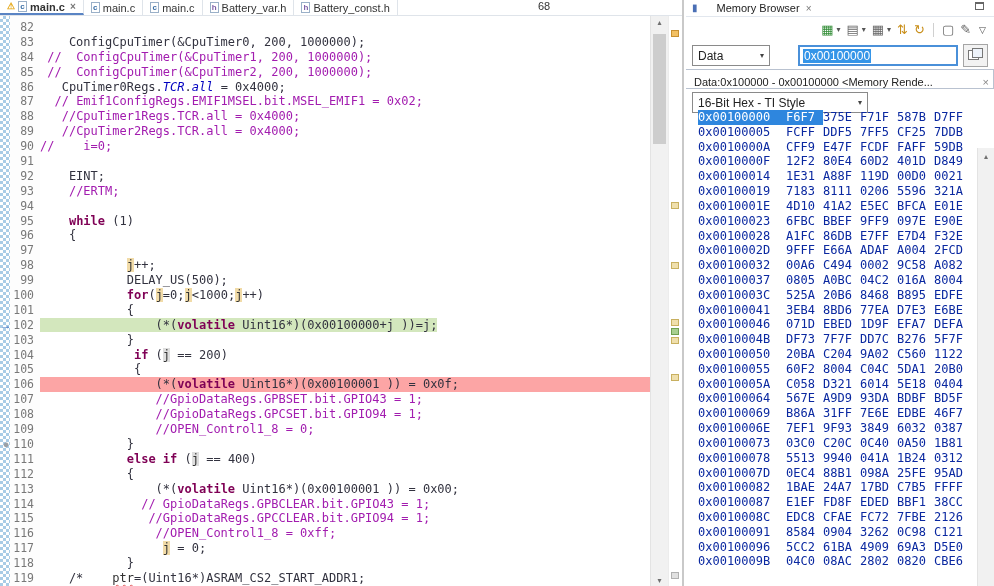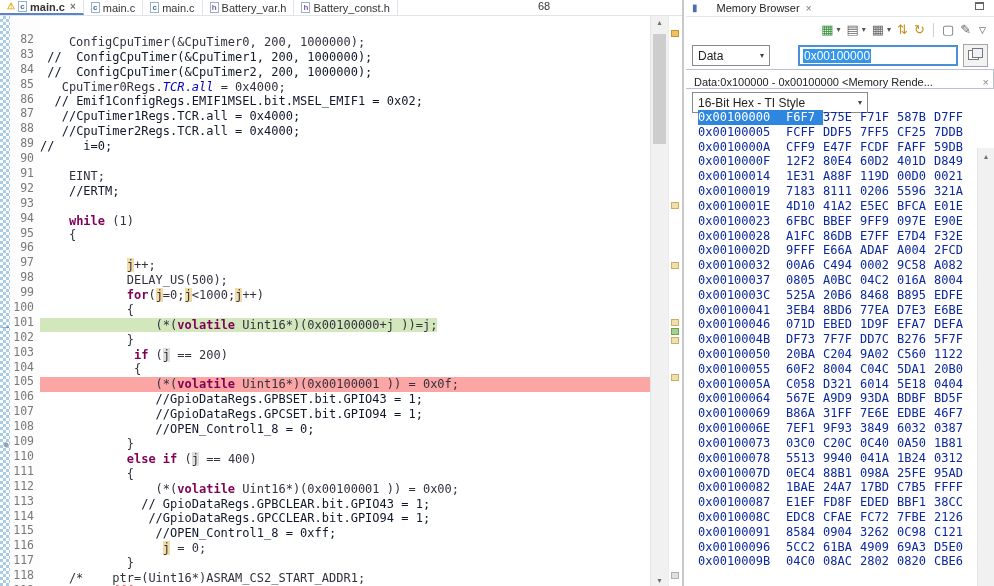--- a/index.html
+++ b/index.html
@@ -15,29 +15,29 @@
   .ficon{display:inline-block;width:9px;height:11px;border:1px solid #9ab0c8;background:#fff;
          font-size:8px;line-height:10px;text-align:center;font-weight:bold;box-sizing:border-box;}
   .ficon.c{color:#3b6ea5;} .ficon.h{color:#7a5ba5;}
   .warnicon{color:#e6a817;font-size:9px;line-height:9px;}
   .tabclose{color:#777;font-size:10px;margin-left:2px;cursor:pointer;}
   #stray{position:absolute;left:538px;top:0px;color:#333;font-size:11px;}
   #editor-body{position:relative;display:flex;height:571px;overflow:hidden;}
   #diffbar{width:10px;background:#cfe3f2;
            background-image:repeating-conic-gradient(#a9cce6 0% 25%,#ffffff 0% 50%);
            background-size:6px 6px;}
-  #gutter{width:30px;background:#fdfdfd;text-align:right;padding-top:16px;box-sizing:border-box;
+  #gutter{width:30px;background:#fdfdfd;text-align:right;padding-top:4px;box-sizing:border-box;
           font-family:"DejaVu Sans Mono",monospace;font-size:11.5px;color:#787878;}
   .gnum{height:14.9px;line-height:14.9px;padding-right:6px;}
   #code{flex:1;padding-top:4px;font-family:"DejaVu Sans Mono",monospace;font-size:12px;
         white-space:pre;overflow:hidden;background:#fff;}
   .cline{height:14.9px;line-height:14.9px;}
   .cline.hl-b{background:#fca5a5;}
   .linetxt.hl-g{background:#d3e7bd;}
-  .tok-p{color:#32323f;} .tok-c{color:#0f172a;} .tok-k{color:#7f0055;font-weight:bold;}
+  .tok-p{color:#32323f;} .tok-c{color:#a21caf;} .tok-k{color:#7f0055;font-weight:bold;}
   .tok-f{color:#0000c0;font-style:italic;}
   .tok-jw{background:#f1dba8;} .tok-jr{background:#dedede;}
   .tok-sq{text-decoration:underline wavy #e05c5c 1px;text-underline-offset:2px;}
   #escroll{width:17px;background:#f1f1f1;border-left:1px solid #e3e3e3;position:relative;}
   #escroll .sarrow{position:absolute;left:0;width:100%;text-align:center;color:#707070;font-size:8px;}
   #ethumb{position:absolute;left:2px;top:18px;width:13px;height:110px;background:#cdcdcd;}
   #eruler{width:13px;background:#ffffff;border-left:1px solid #ececec;position:relative;}
   .rmark{position:absolute;left:2px;width:8px;height:7px;box-sizing:border-box;border:1px solid;}
   .gmark{position:absolute;left:0px;width:12px;text-align:center;font-size:11px;line-height:12px;}
   

